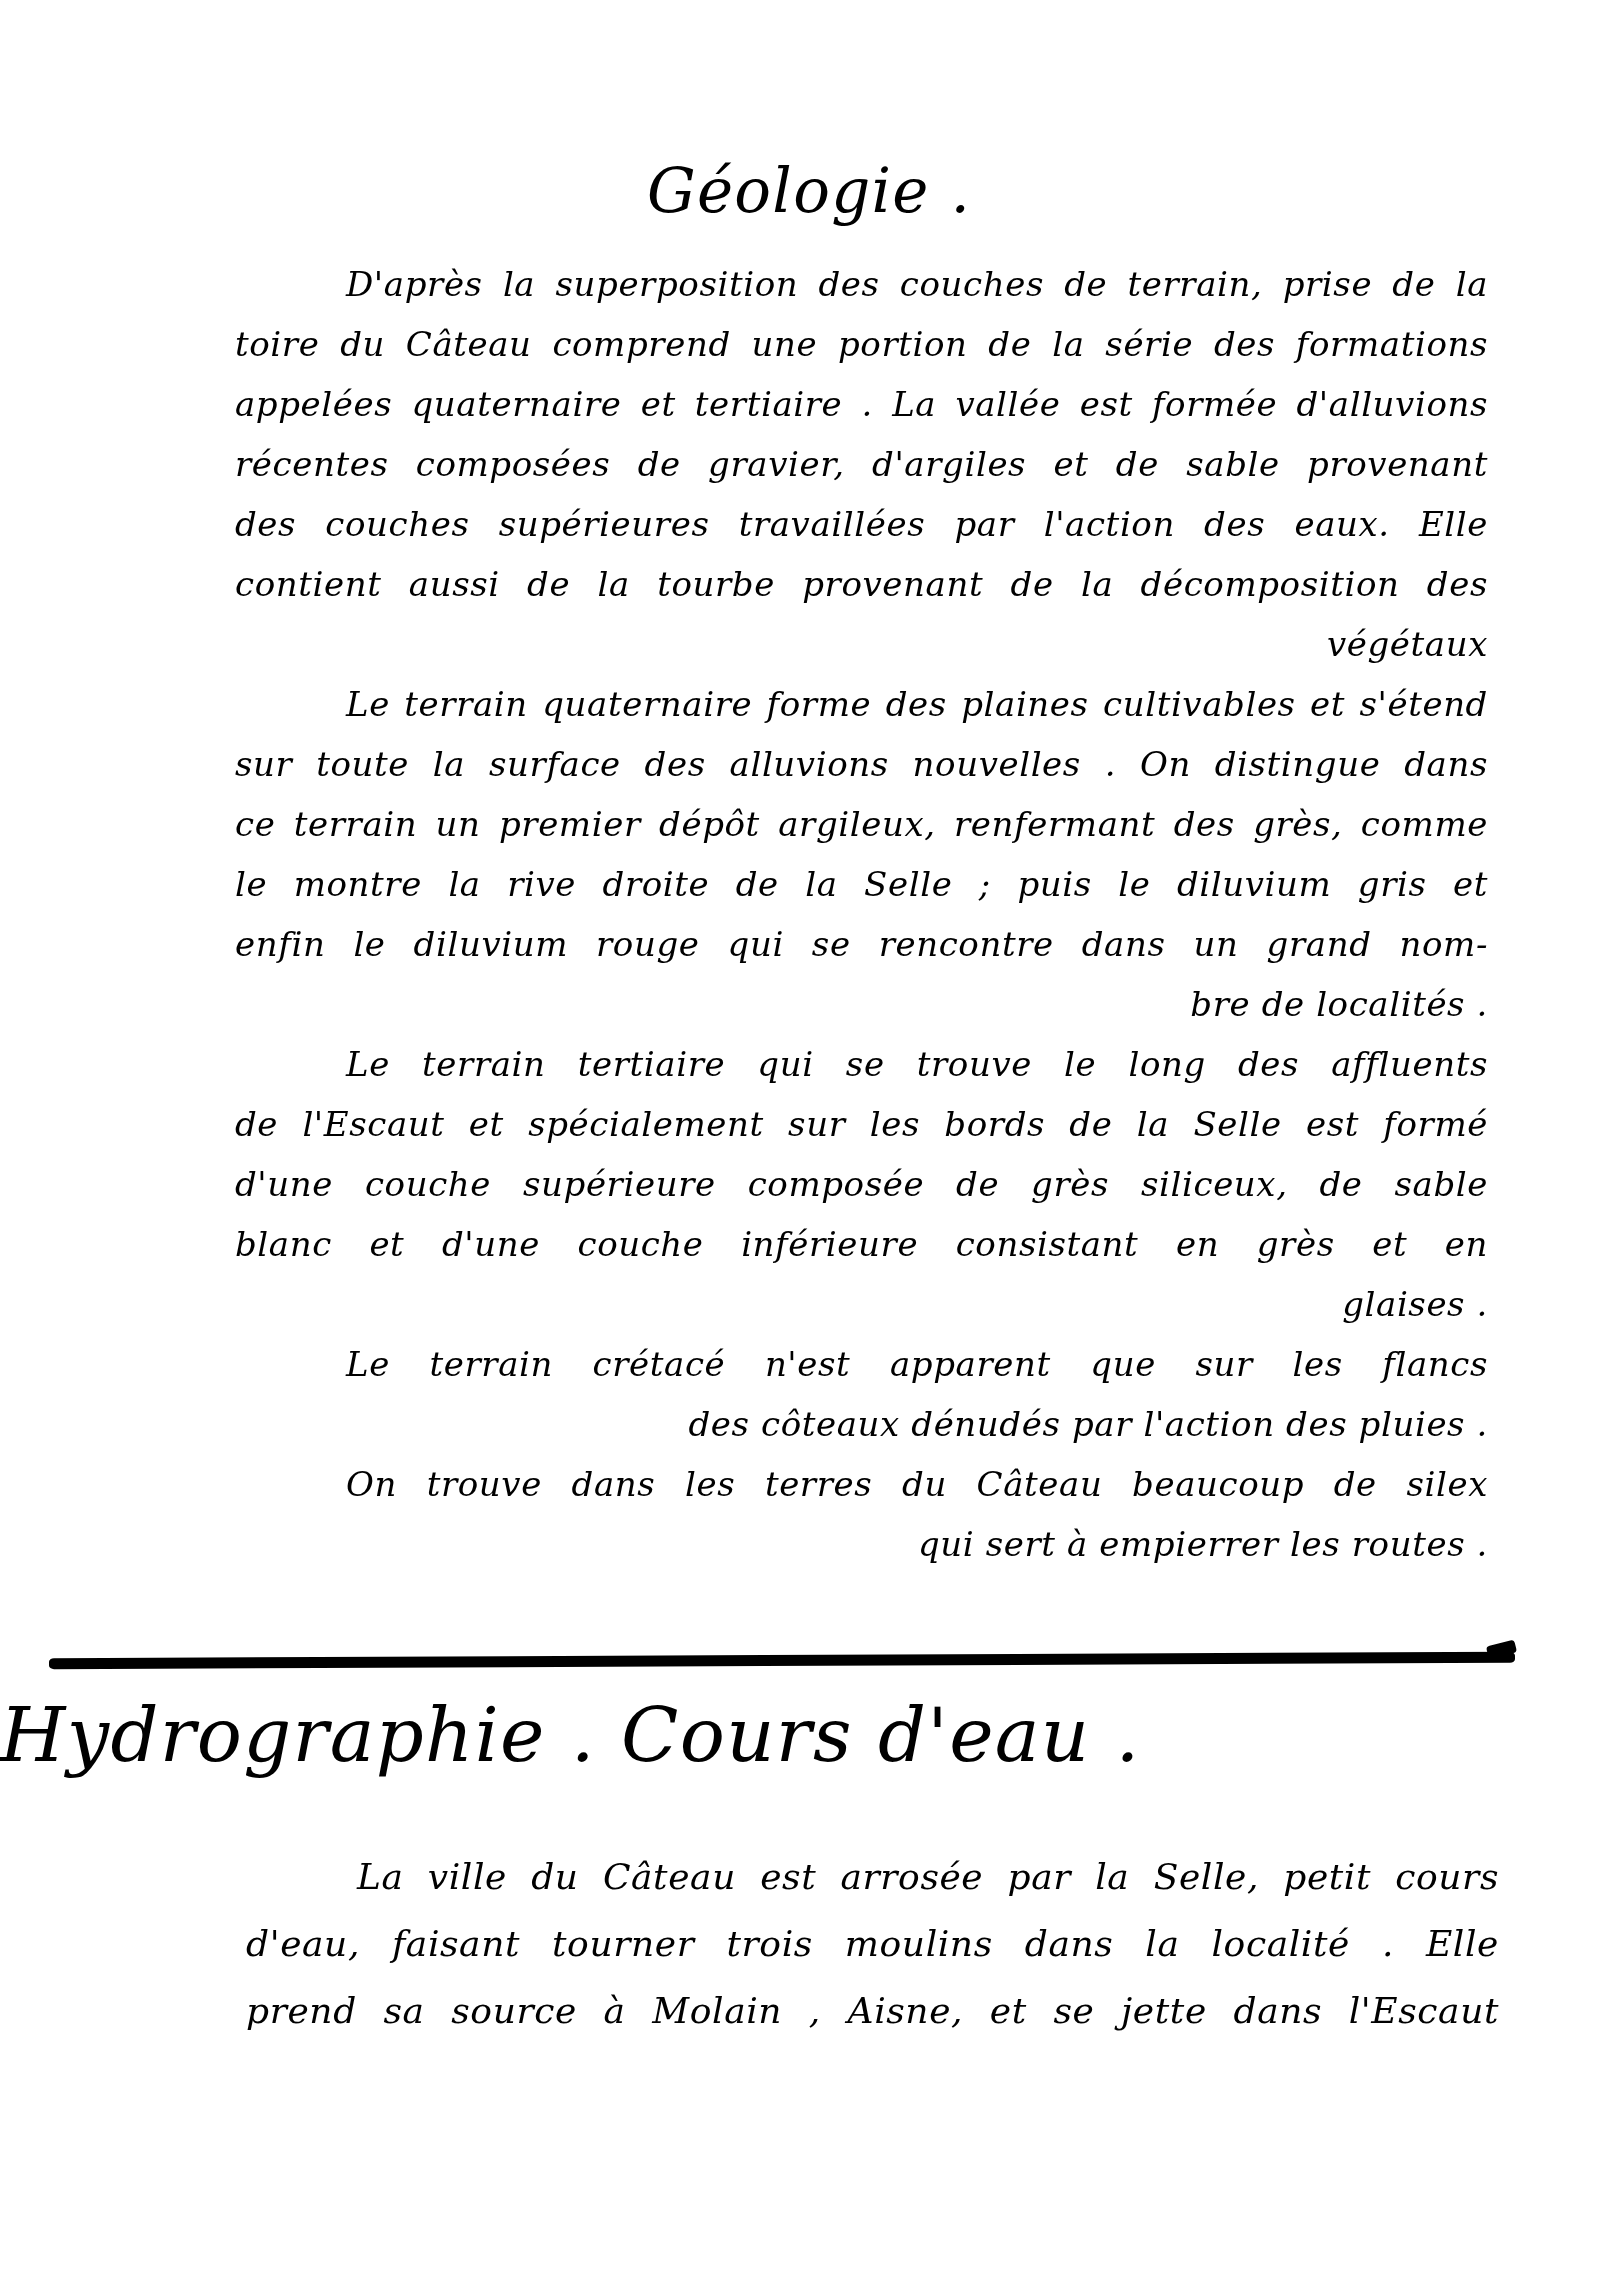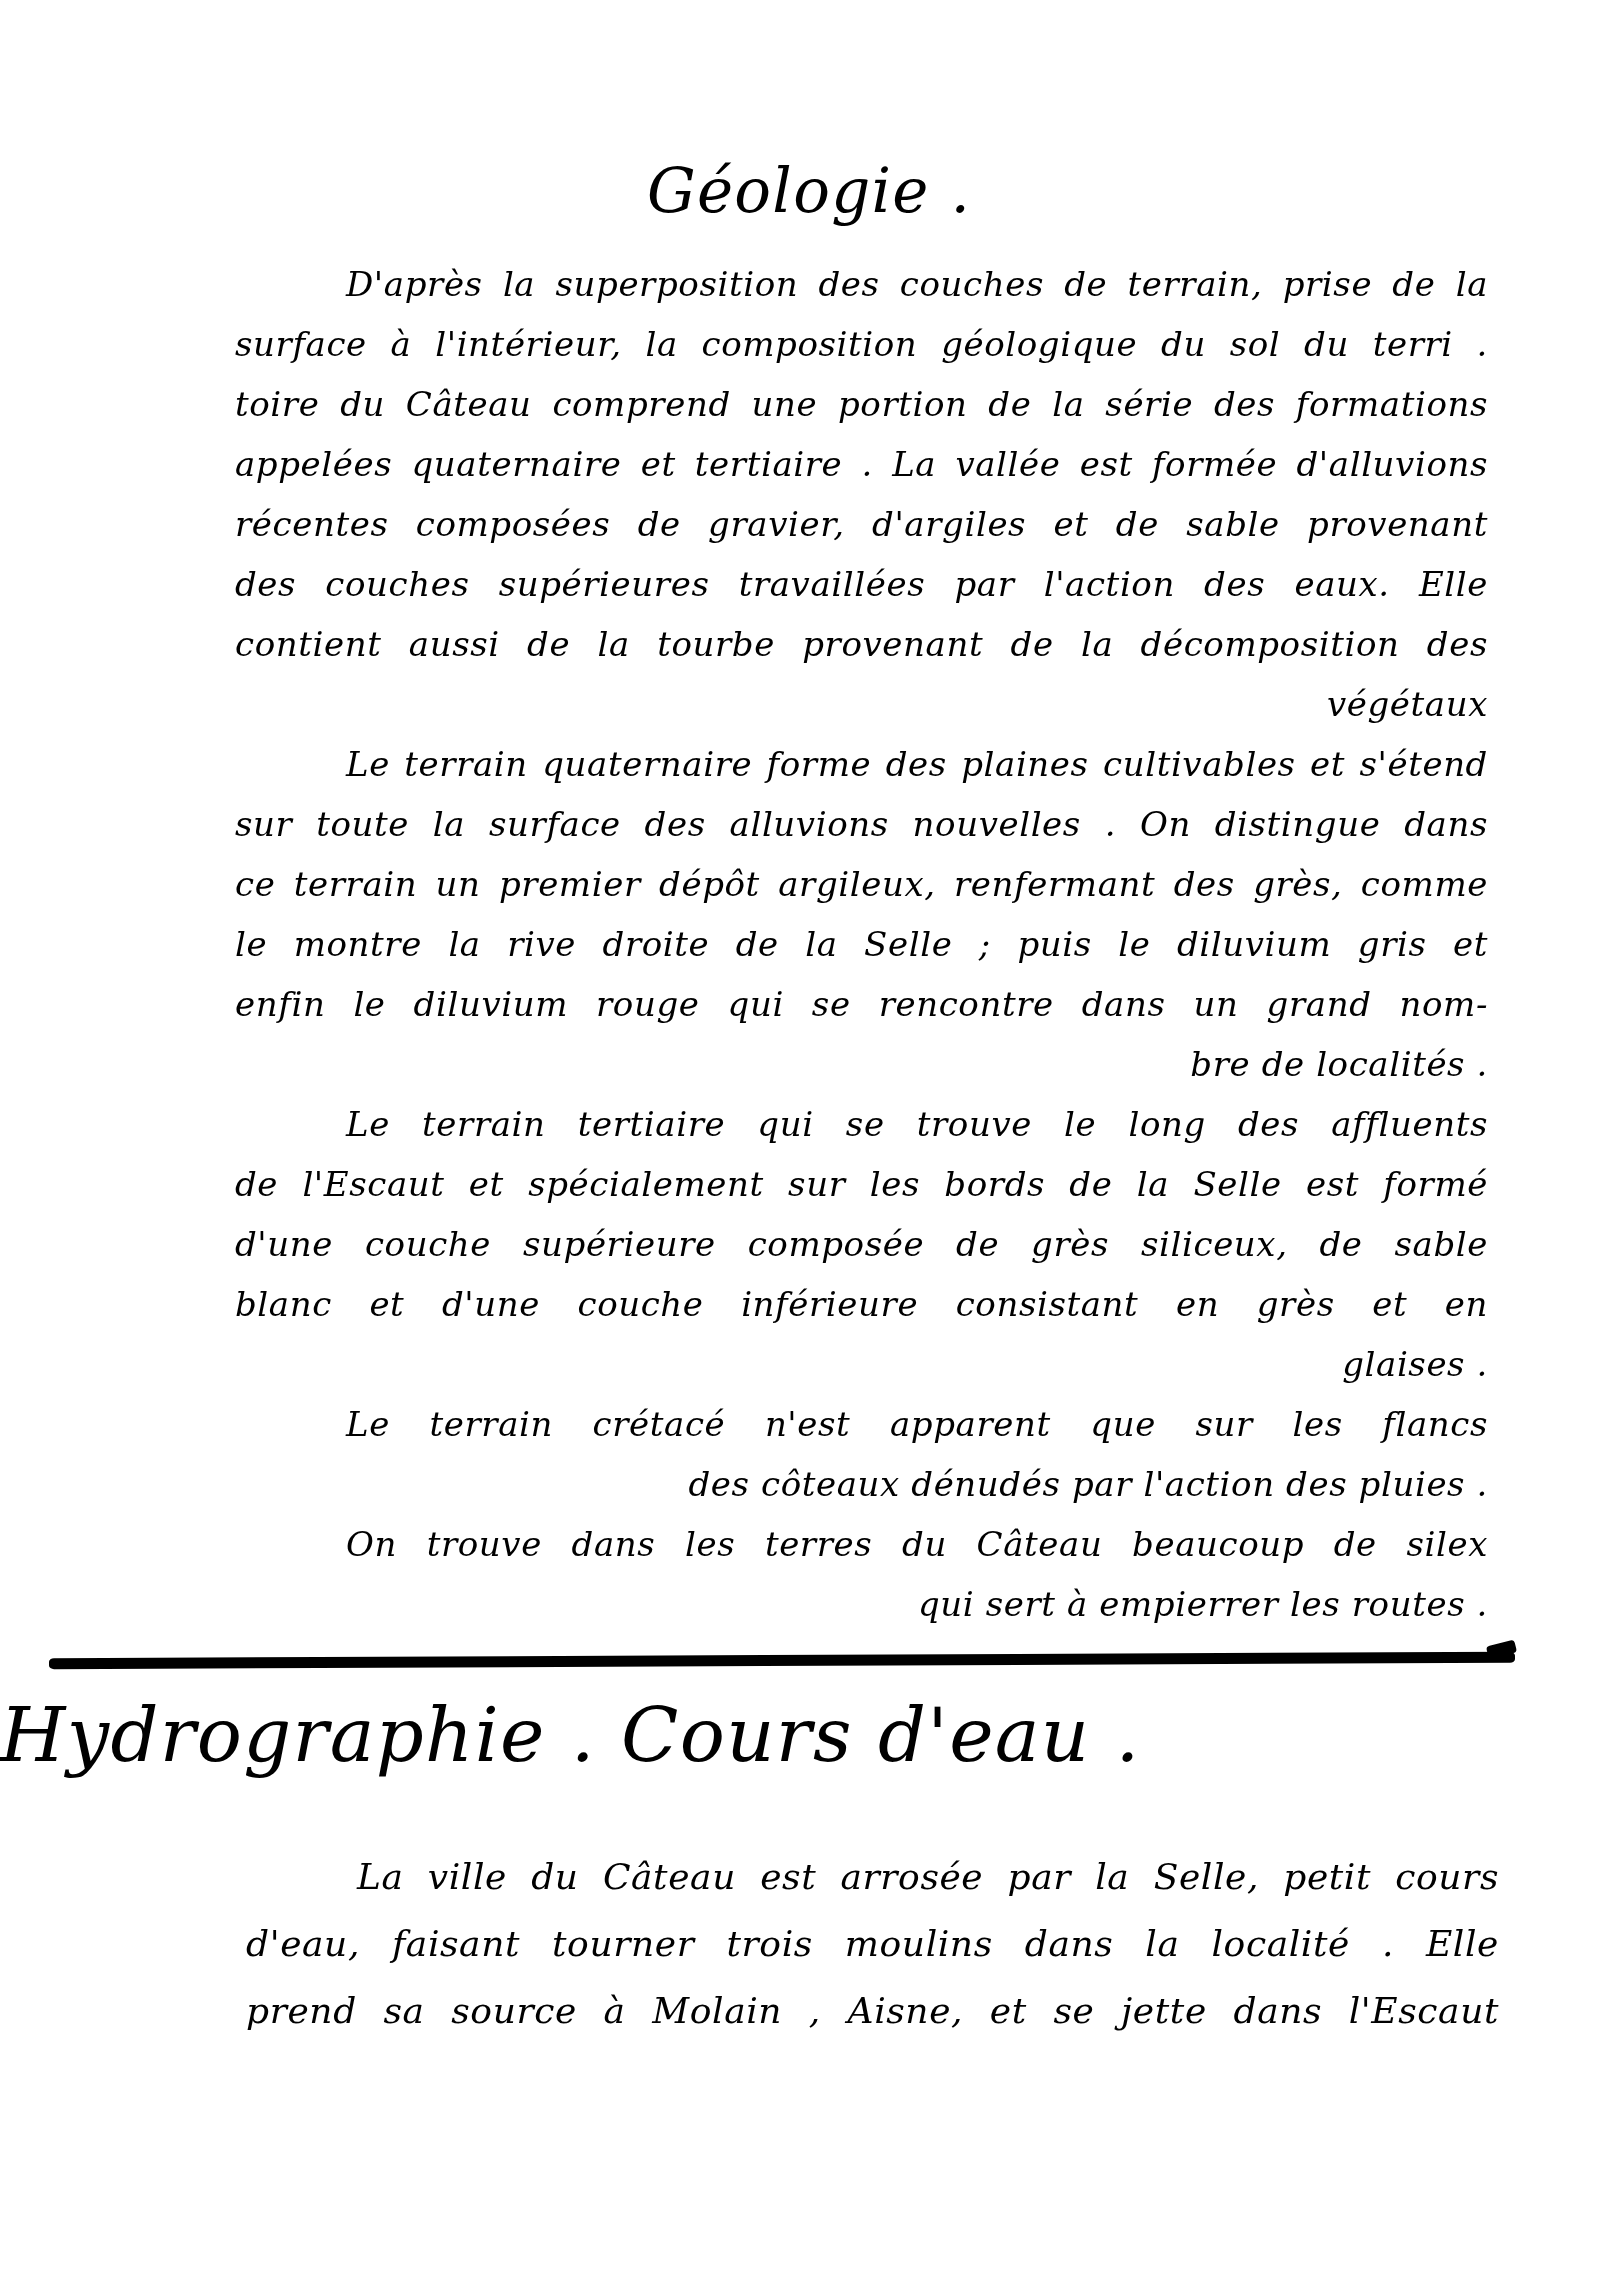--- a/index.html
+++ b/index.html
@@ -95,21 +95,20 @@
 </style>
 </head>
 <body>
 
 <div class="page">
 
   <h1 class="title-geologie">Géologie .</h1>
 
   <div class="geo-block">
     <div class="line fill indent">D'après la superposition  des couches de terrain, prise de la</div>
-    <div class="line fill">surface à l'intérieur, la composition géologique du sol du terri .</div>
     <div class="line fill">toire du Câteau comprend une portion de la série des formations</div>
     <div class="line fill">appelées quaternaire et tertiaire . La vallée est formée d'alluvions</div>
     <div class="line fill">récentes composées de gravier, d'argiles et de sable provenant</div>
     <div class="line fill">des couches supérieures travaillées par l'action des eaux. Elle</div>
     <div class="line fill">contient aussi de la tourbe provenant de la décomposition des</div>
     <div class="line short">végétaux</div>
     <div class="line fill indent">Le terrain quaternaire forme des plaines cultivables et s'étend</div>
     <div class="line fill">sur toute la surface des alluvions nouvelles . On distingue dans</div>
     <div class="line fill">ce terrain un premier dépôt argileux, renfermant des grès, comme</div>
     <div class="line fill">le montre la rive droite de la Selle ; puis le diluvium gris et</div>

